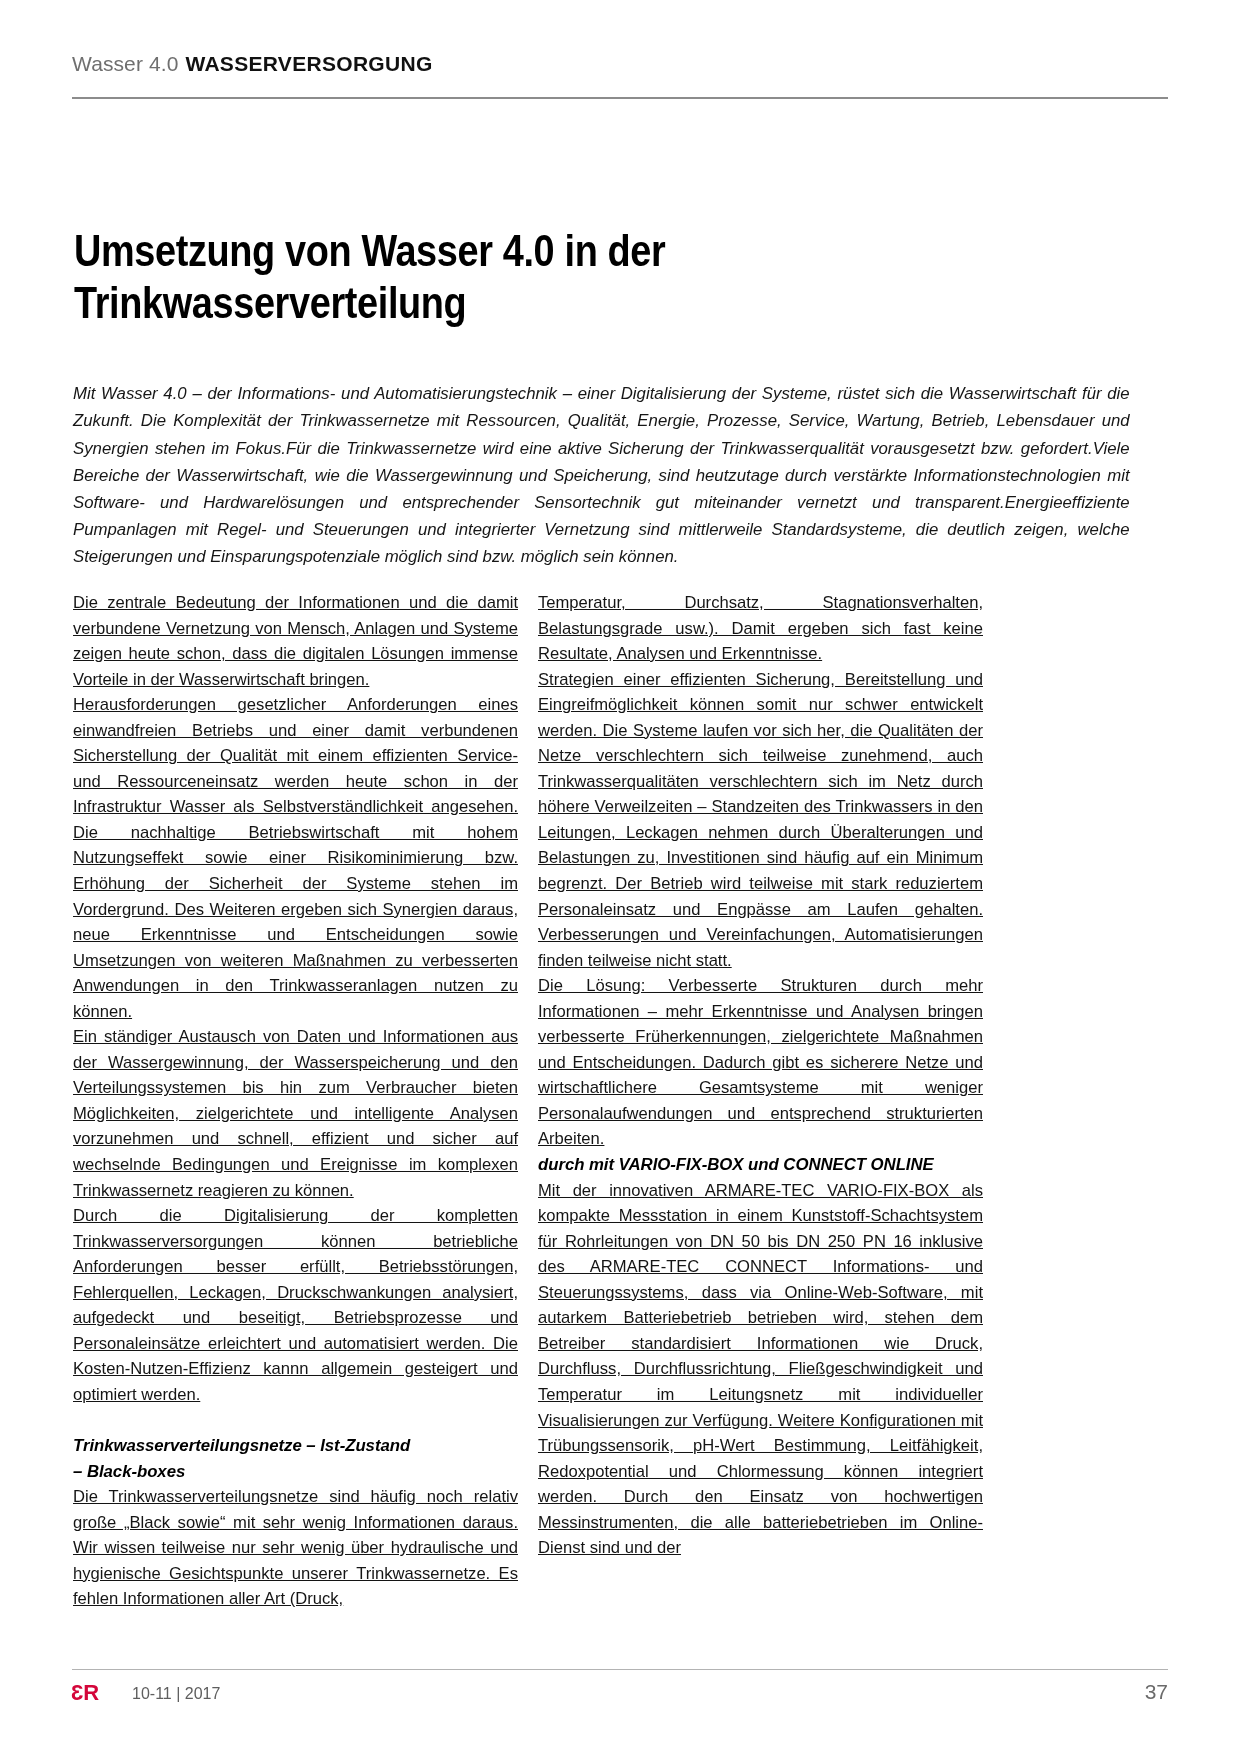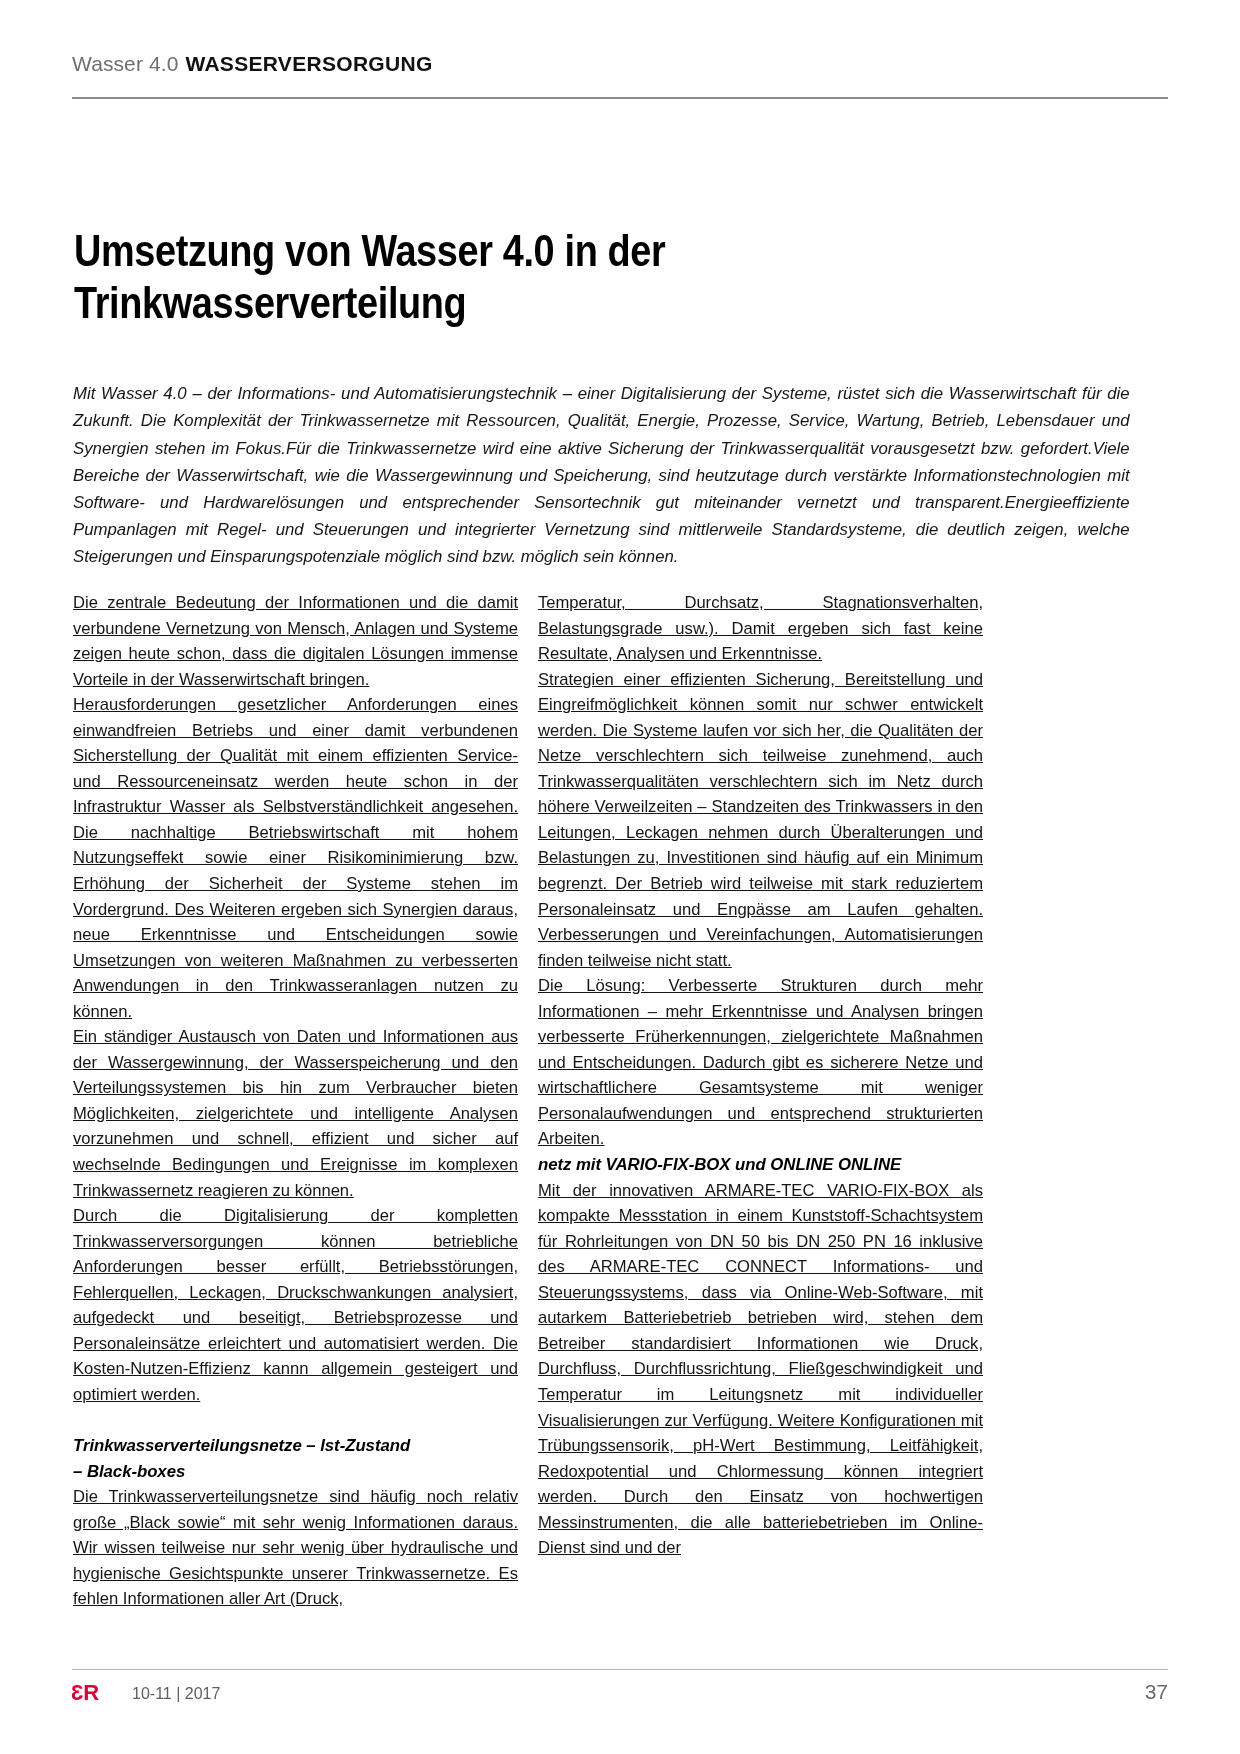--- a/index.html
+++ b/index.html
@@ -195,21 +195,21 @@
     <p class="flow">Durch die Digitalisierung der kompletten Trinkwasserversorgungen können betriebliche Anforderungen besser erfüllt, Betriebsstörungen, Fehlerquellen, Leckagen, Druckschwankungen analysiert, aufgedeckt und beseitigt, Betriebsprozesse und Personaleinsätze erleichtert und automatisiert werden. Die Kosten-Nutzen-Effizienz kannn allgemein gesteigert und optimiert werden.</p>
     <h3 class="sub spaced">Trinkwasserverteilungsnetze – Ist-Zustand</h3>
     <h3 class="sub">– Black-boxes</h3>
     <p class="flow">Die Trinkwasserverteilungsnetze sind häufig noch relativ große „Black sowie“ mit sehr wenig Informationen daraus. Wir wissen teilweise nur sehr wenig über hydraulische und hygienische Gesichtspunkte unserer Trinkwassernetze. Es fehlen Informationen aller Art (Druck,</p>
   </div>
 
   <div class="col col-right">
     <p class="flow">Temperatur, Durchsatz, Stagnationsverhalten, Belastungsgrade usw.). Damit ergeben sich fast keine Resultate, Analysen und Erkenntnisse.</p>
     <p class="flow">Strategien einer effizienten Sicherung, Bereitstellung und Eingreifmöglichkeit können somit nur schwer entwickelt werden. Die Systeme laufen vor sich her, die Qualitäten der Netze verschlechtern sich teilweise zunehmend, auch Trinkwasserqualitäten verschlechtern sich im Netz durch höhere Verweilzeiten – Standzeiten des Trinkwassers in den Leitungen, Leckagen nehmen durch Überalterungen und Belastungen zu, Investitionen sind häufig auf ein Minimum begrenzt. Der Betrieb wird teilweise mit stark reduziertem Personaleinsatz und Engpässe am Laufen gehalten. Verbesserungen und Vereinfachungen, Automatisierungen finden teilweise nicht statt.</p>
     <p class="flow">Die Lösung: Verbesserte Strukturen durch mehr Informationen – mehr Erkenntnisse und Analysen bringen verbesserte Früherkennungen, zielgerichtete Maßnahmen und Entscheidungen. Dadurch gibt es sicherere Netze und wirtschaftlichere Gesamtsysteme mit weniger Personalaufwendungen und entsprechend strukturierten Arbeiten.</p>
-    <h3 class="sub">netz mit VARIO-FIX-BOX und ONLINE ONLINE</h3>
+    <h3 class="sub">durch mit VARIO-FIX-BOX und CONNECT ONLINE</h3>
     <p class="flow">Mit der innovativen ARMARE-TEC VARIO-FIX-BOX als kompakte Messstation in einem Kunststoff-Schachtsystem für Rohrleitungen von DN 50 bis DN 250 PN 16 inklusive des ARMARE-TEC CONNECT Informations- und Steuerungssystems, dass via Online-Web-Software, mit autarkem Batteriebetrieb betrieben wird, stehen dem Betreiber standardisiert Informationen wie Druck, Durchfluss, Durchflussrichtung, Fließgeschwindigkeit und Temperatur im Leitungsnetz mit individueller Visualisierungen zur Verfügung. Weitere Konfigurationen mit Trübungssensorik, pH-Wert Bestimmung, Leitfähigkeit, Redoxpotential und Chlormessung können integriert werden. Durch den Einsatz von hochwertigen Messinstrumenten, die alle batteriebetrieben im Online-Dienst sind und der</p>
   </div>
 
   <div class="rule-bottom"></div>
   <div class="footer">
     <span class="logo3r" style="color: rgb(212, 6, 58);"><span class="mir">3</span><span>R</span></span>
     <span class="issue">10-11 | 2017</span>
     <span class="pageno">37</span>
   </div>
 

